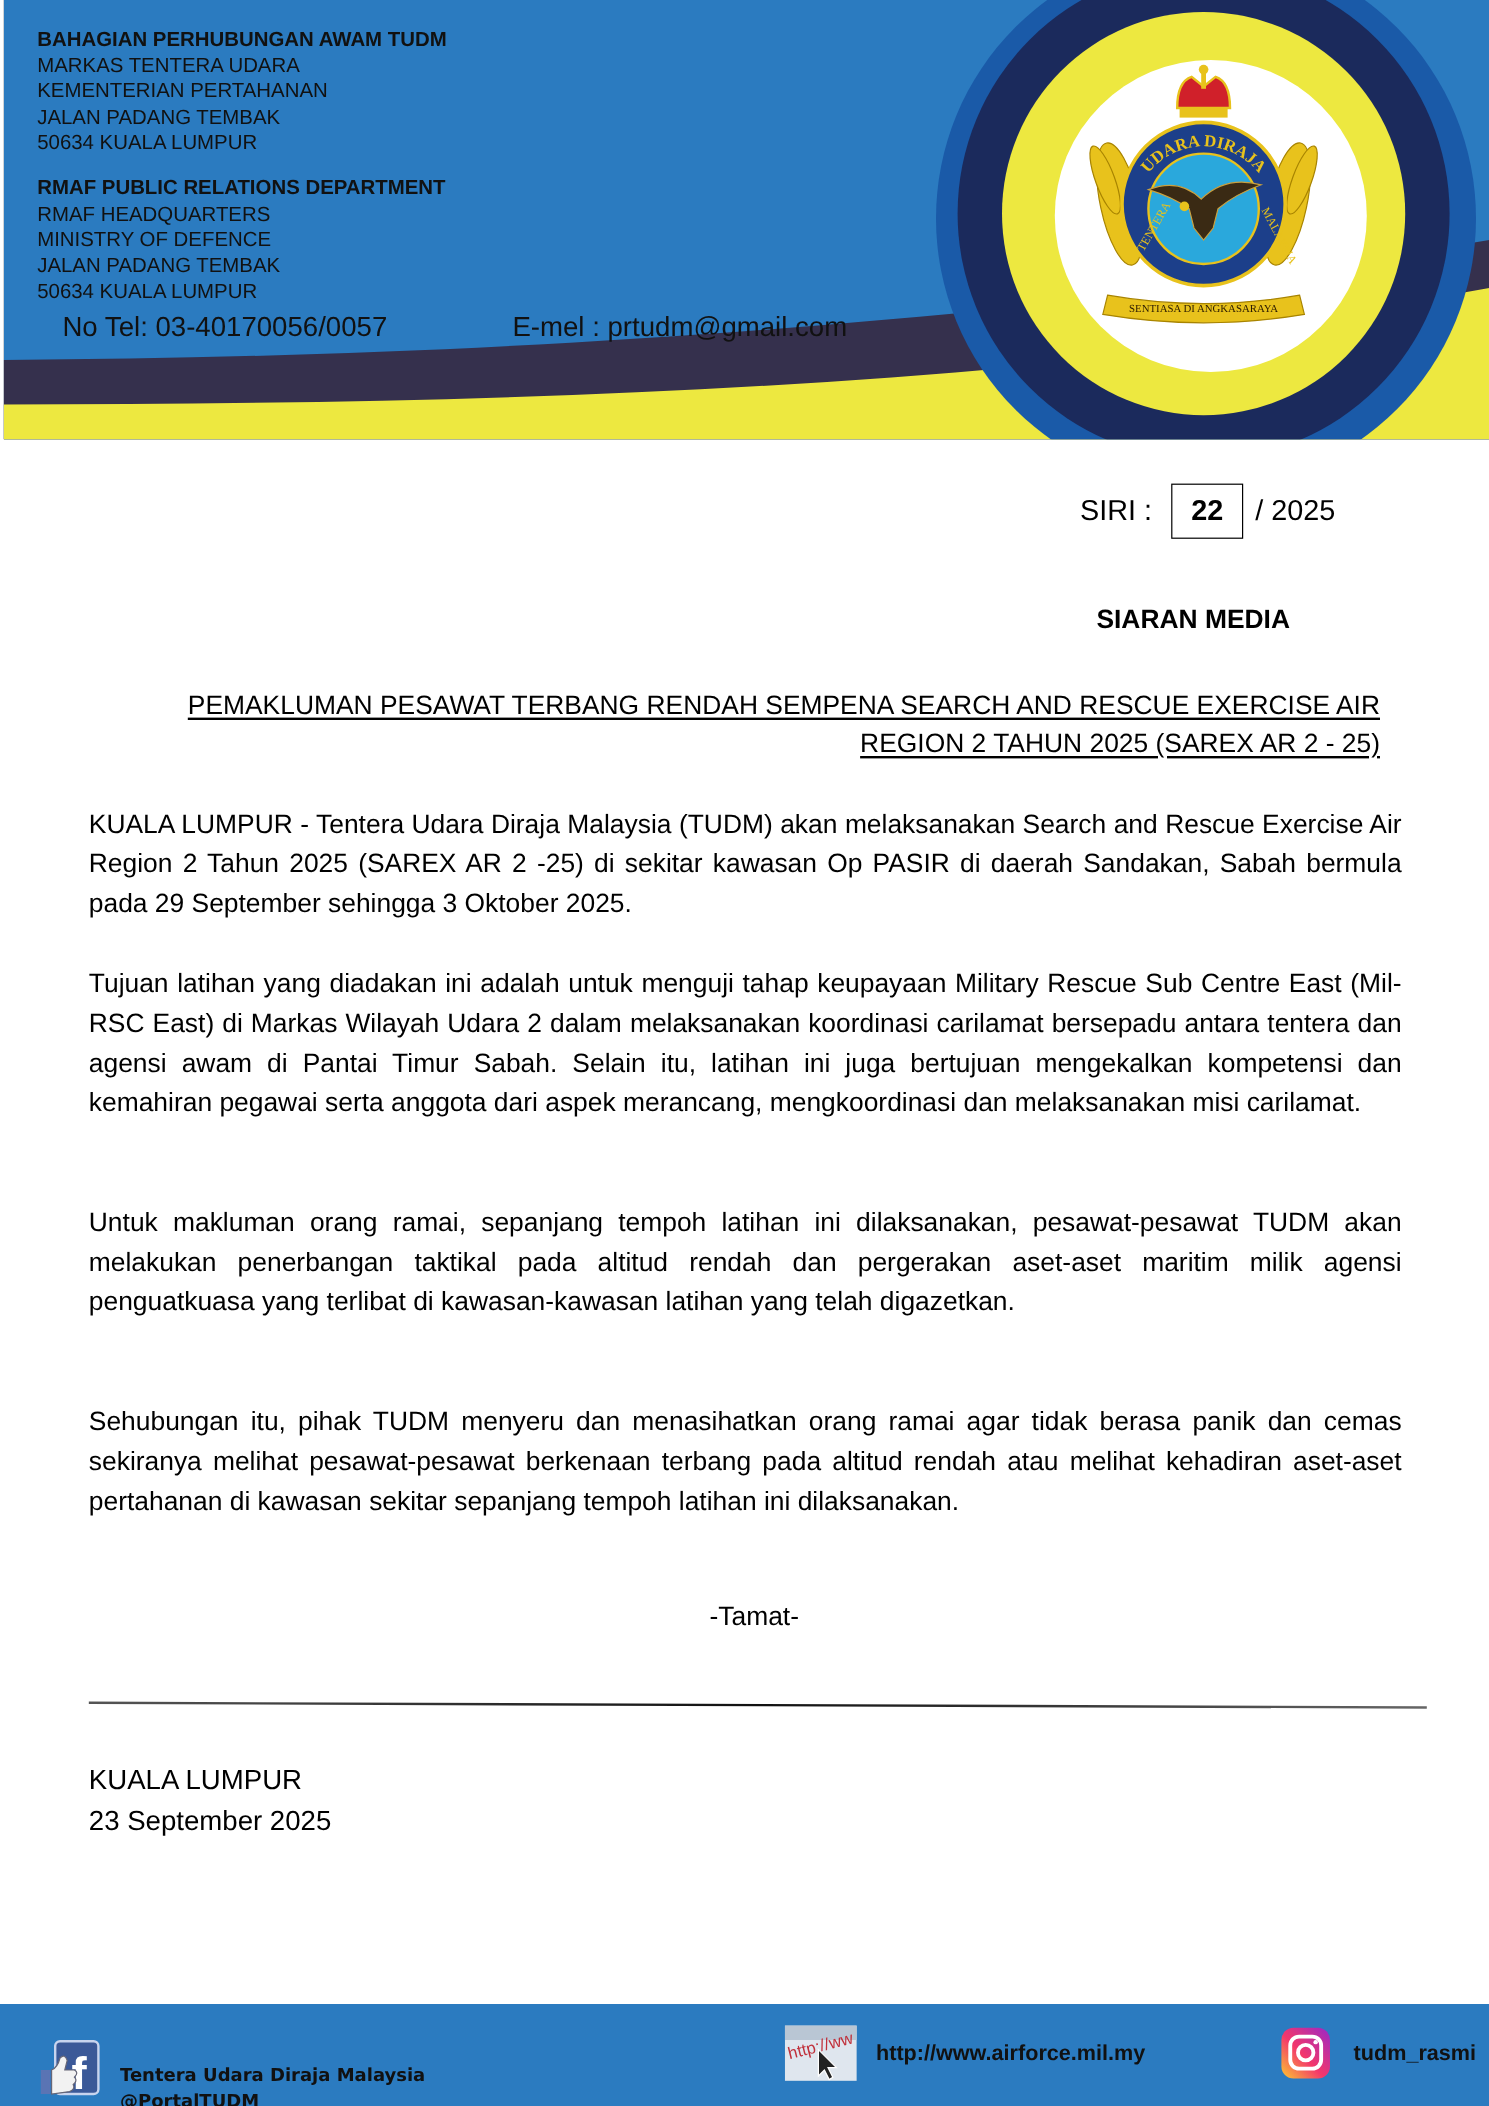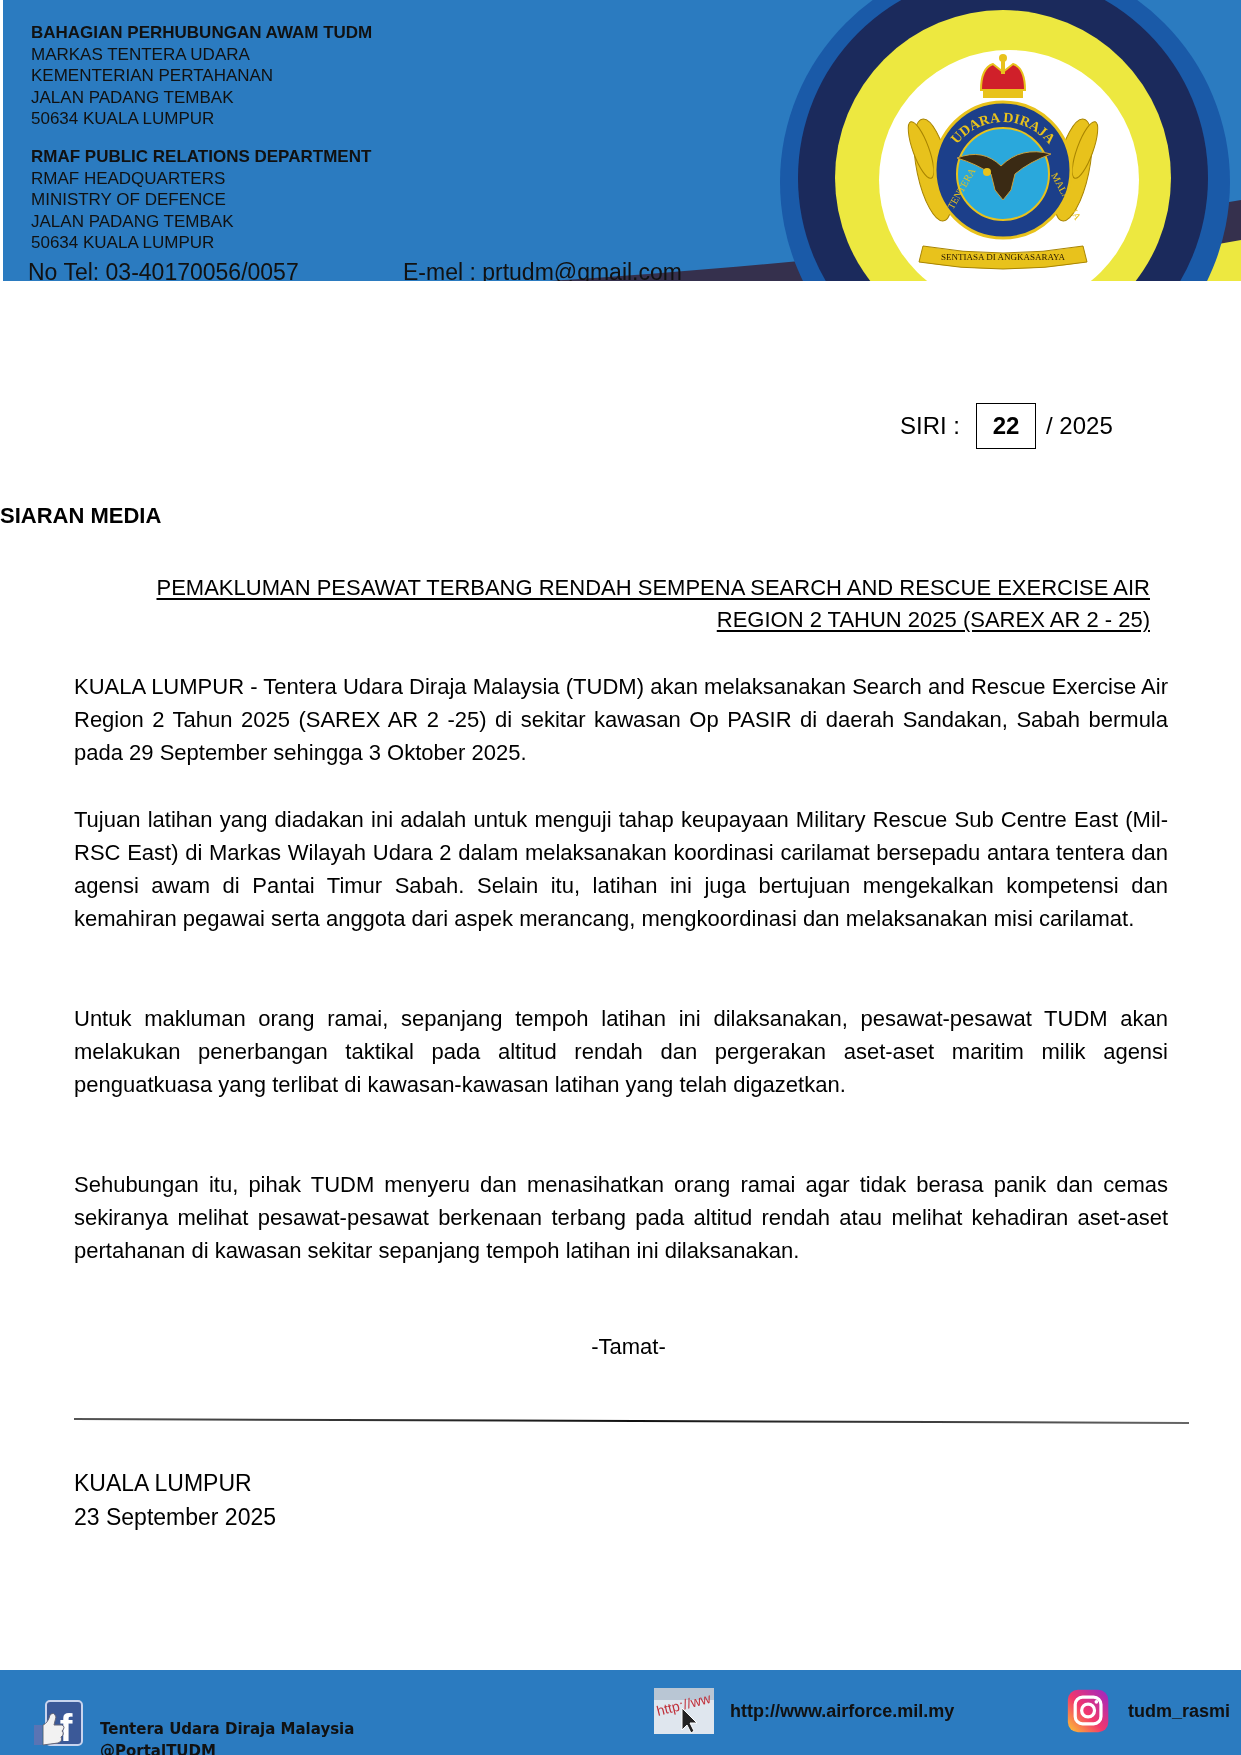--- a/index.html
+++ b/index.html
@@ -1,35 +1,35 @@
 <!DOCTYPE html>
 <html><head>
 <meta charset="utf-8">
 <style>
   html, body { margin: 0; padding: 0; background: #ffffff; }
   body { width: 1241px; height: 1755px; position: relative; overflow: hidden;
          font-family: "Liberation Sans", sans-serif; color: #000; }
   
-  .header { position: absolute; left: 3px; top: 0; width: 1238px; height: 281px; overflow: hidden; background: #a3a3a3; }
+  .header { position: absolute; left: 3px; top: 0; width: 1238px; height: 366px; overflow: hidden; background: #a3a3a3; }
   .header svg.bg { position: absolute; left: 0; top: 0; }
   .addr { position: absolute; left: 28px; font-size: 17px; line-height: 21.5px; color: #111; }
   .addr .b { font-weight: bold; }
   .addr1 { top: 22px; }
   .addr2 { top: 146px; }
-  .contact { position: absolute; top: 259px; font-size: 23px; color: #111; }
+  .contact { position: absolute; top: 259px; font-size: 23px; color: #111; margin-left: 24px; }
   .tel { left: 25px; }
   .email { left: 400px; }
   .crest { position: absolute; left: 880px; top: 50px; width: 240px; height: 240px; }
   
   .siri { position: absolute; left: 900px; top: 402px; height: 48px; display: flex; align-items: center; font-size: 24px; }
   .siri .lbl { margin-right: 16px; }
   .siri .box { border: 1.5px solid #000; width: 58px; height: 44px; display: flex; align-items: center; justify-content: center; font-weight: bold; }
   .siri .yr { margin-left: 10px; }
   
-  .title { position: absolute; left: 0; width: 1075px; text-align: left; font-weight: bold; font-size: 22px; top: 503px; }
+  .title { position: absolute; left: 0; width: 1075px; text-align: right; font-weight: bold; font-size: 22px; top: 503px; }
   .headline { position: absolute; left: 110px; width: 1040px; text-align: right; font-weight: normal; font-size: 22px;
               line-height: 32px; top: 572px; text-decoration: underline; text-underline-offset: 3px; }
   .para { position: absolute; left: 74px; width: 1094px; font-size: 22px; line-height: 33px; text-align: justify; }
   .p1 { top: 670px; } .p2 { top: 803px; } .p3 { top: 1002px; } .p4 { top: 1168px; }
   .end { position: absolute; left: 0; width: 1257px; text-align: center; font-size: 22px; top: 1334px; }
   .rule { position: absolute; left: 74px; top: 1418px; width: 1115px; height: 2px; background: linear-gradient(90deg,#555,#111 50%,#666); transform: rotate(0.2deg); transform-origin: left; }
   .place { position: absolute; left: 74px; top: 1466px; font-size: 23px; line-height: 34px; }
   
   .footer { position: absolute; left: 0; top: 1670px; width: 1241px; height: 85px; background: #2b7bc0; }
   .fitem { position: absolute; top: 16px; display: flex; align-items: center; }

